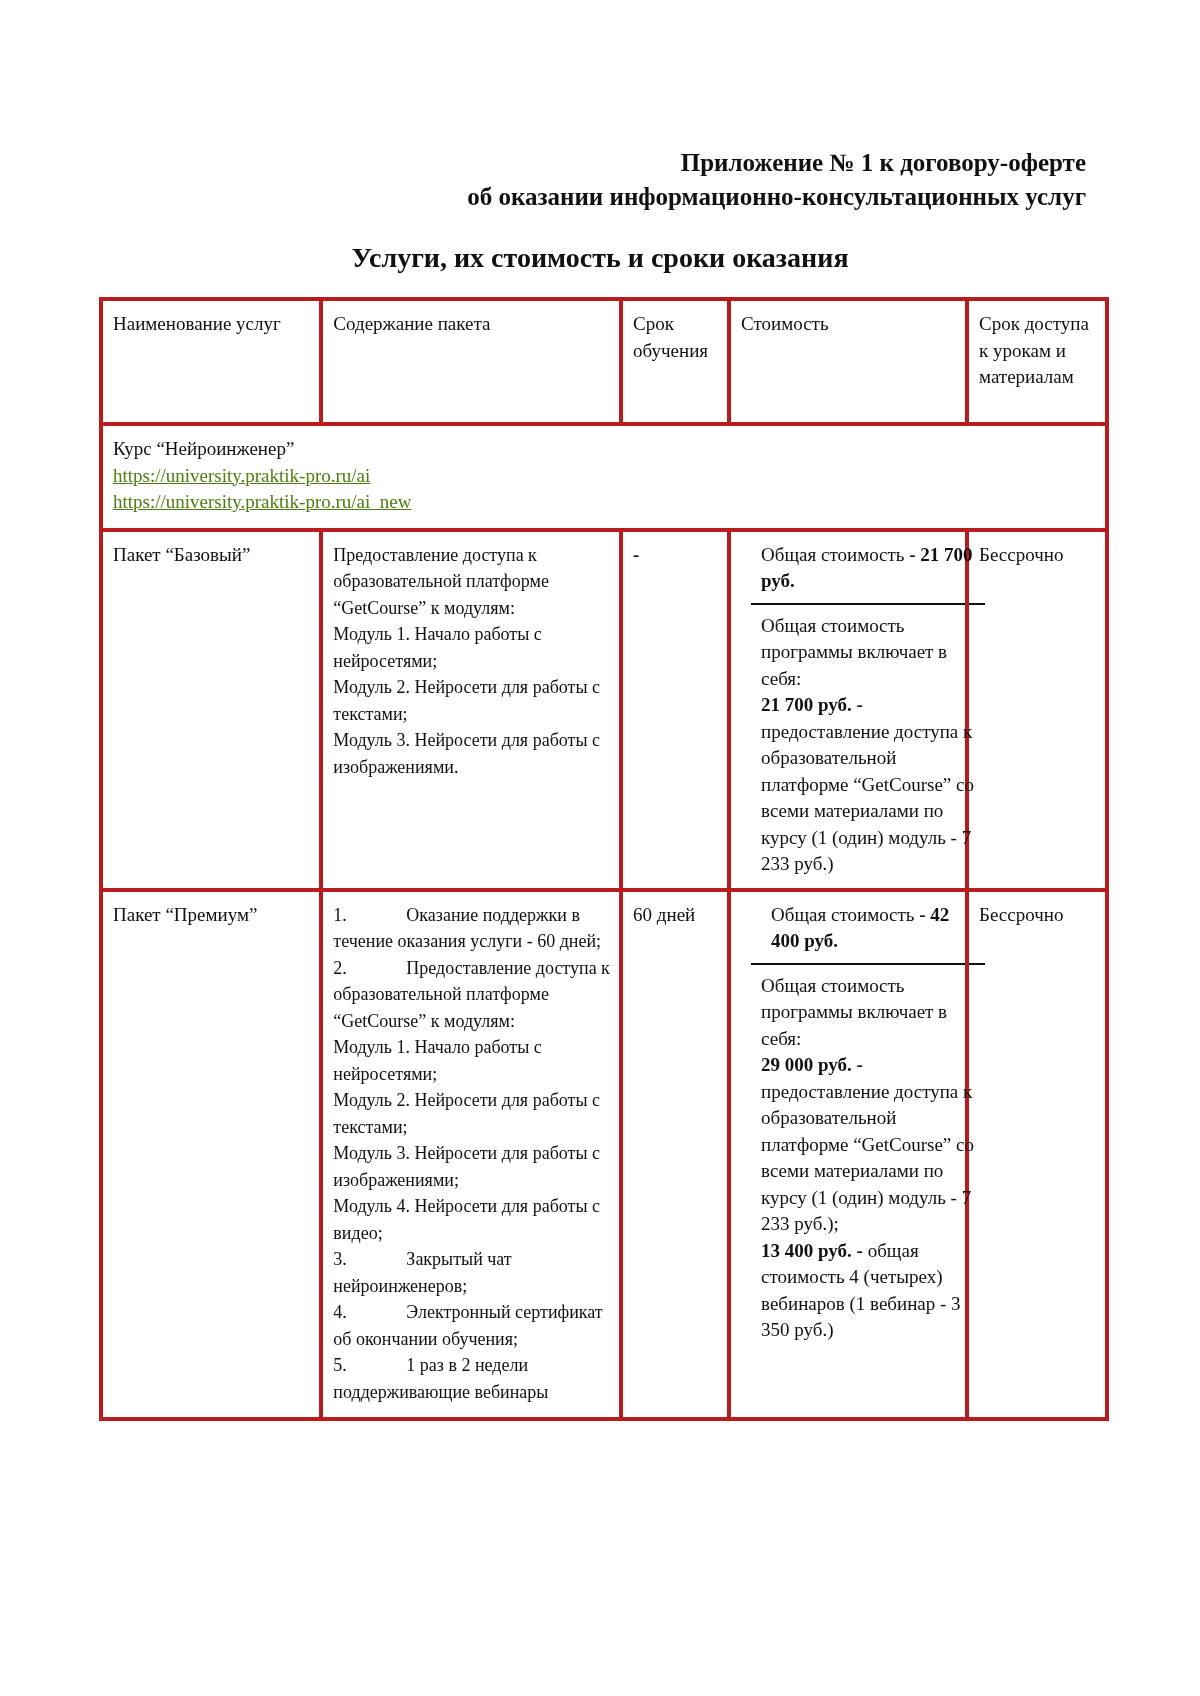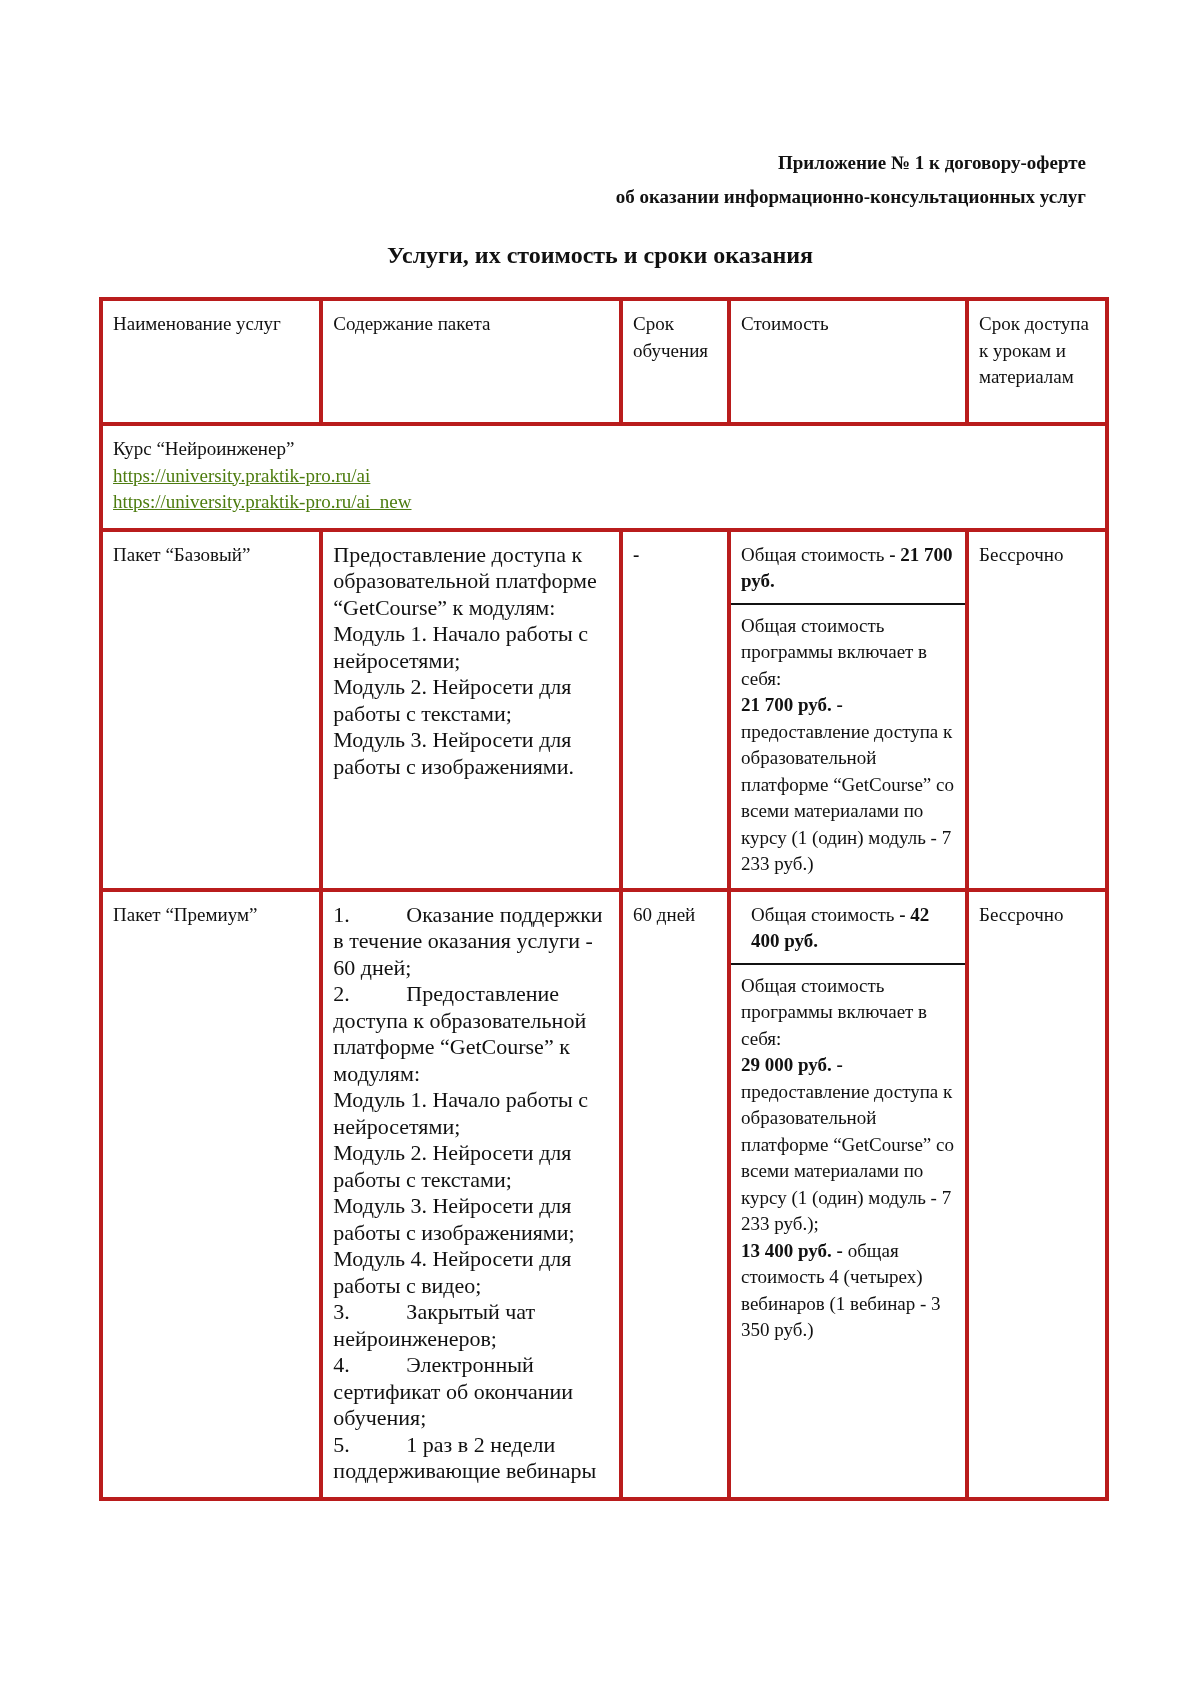--- a/index.html
+++ b/index.html
@@ -3,45 +3,45 @@
 <meta charset="utf-8">
 <style>
   html, body { margin: 0; padding: 0; background: #ffffff; }
   body {
     width: 1200px; height: 1696px; position: relative; overflow: hidden;
     font-family: "Liberation Serif", "DejaVu Serif", serif;
     color: #111;
   }
   .appendix {
     position: absolute; right: 114px; top: 146px;
-    text-align: right; font-weight: bold; font-size: 19px; line-height: 34px;
+    text-align: right; font-weight: bold; font-size: 25px; line-height: 34px;
   }
   .doc-title {
     position: absolute; left: 0; width: 1200px; top: 242px;
-    text-align: center; font-weight: bold; font-size: 24px;
+    text-align: center; font-weight: bold; font-size: 28px;
   }
   table.svc {
     position: absolute; left: 99px; top: 297px; width: 1010px;
     border-collapse: collapse; table-layout: fixed;
     font-size: 19px; line-height: 26.5px;
   }
   table.svc td {
     border: 4px solid #b91c1c; vertical-align: top;
     padding: 10px 9px 12px 10px;
   }
   .c1 { width: 200px; } .c2 { width: 272px; } .c3 { width: 98px; }
   .c4 { width: 216px; } .c5 { width: 127px; }
   .head td { height: 99px; }
   .course td { padding-top: 12px; }
   .link { color: #4d7c0f; text-decoration: underline; display: block; }
-  .small { font-size: 22px; line-height: 26.5px; }
+  .small { font-size: 18px; line-height: 26.5px; }
   .b { font-weight: bold; }
   .num { display: inline-block; width: 73px; }
   .pad-none { padding: 0 !important; }
-  .inner { width: 100%; border-collapse: collapse; }
+  .inner { width: 100%; border-collapse: collapse; margin-left: 20px; }
   .inner td { border: none !important; }
   .inner tr + tr td { border-top: 2px solid #111 !important; }
 </style>
 </head>
 <body>
 
 <div class="appendix">
   <div>Приложение № 1 к договору-оферте</div>
   <div>об оказании информационно-консультационных услуг</div>
 </div>

